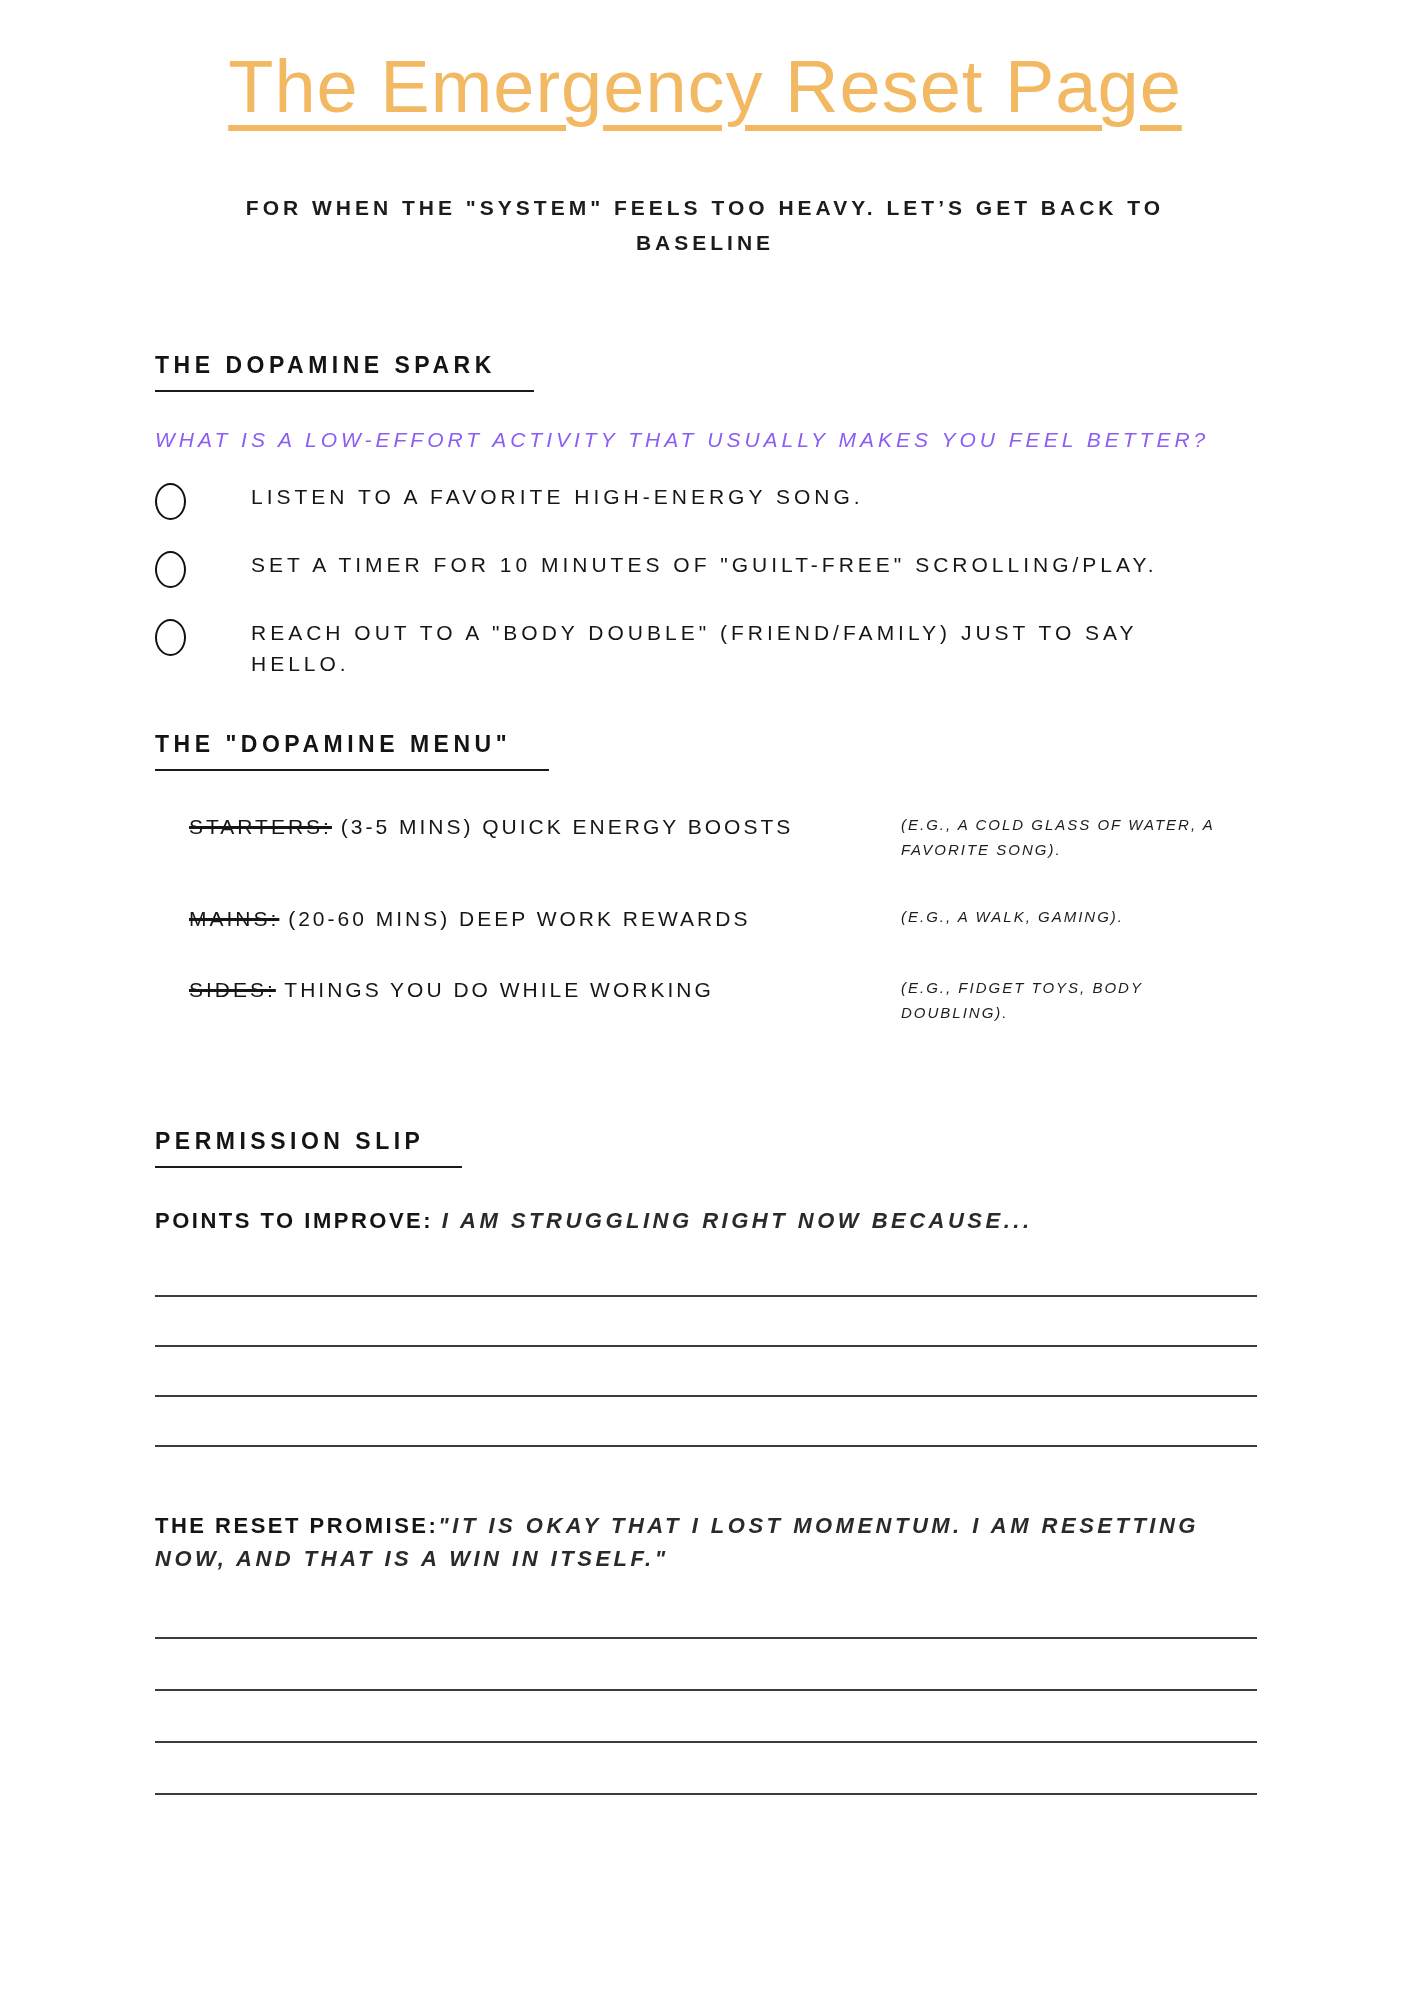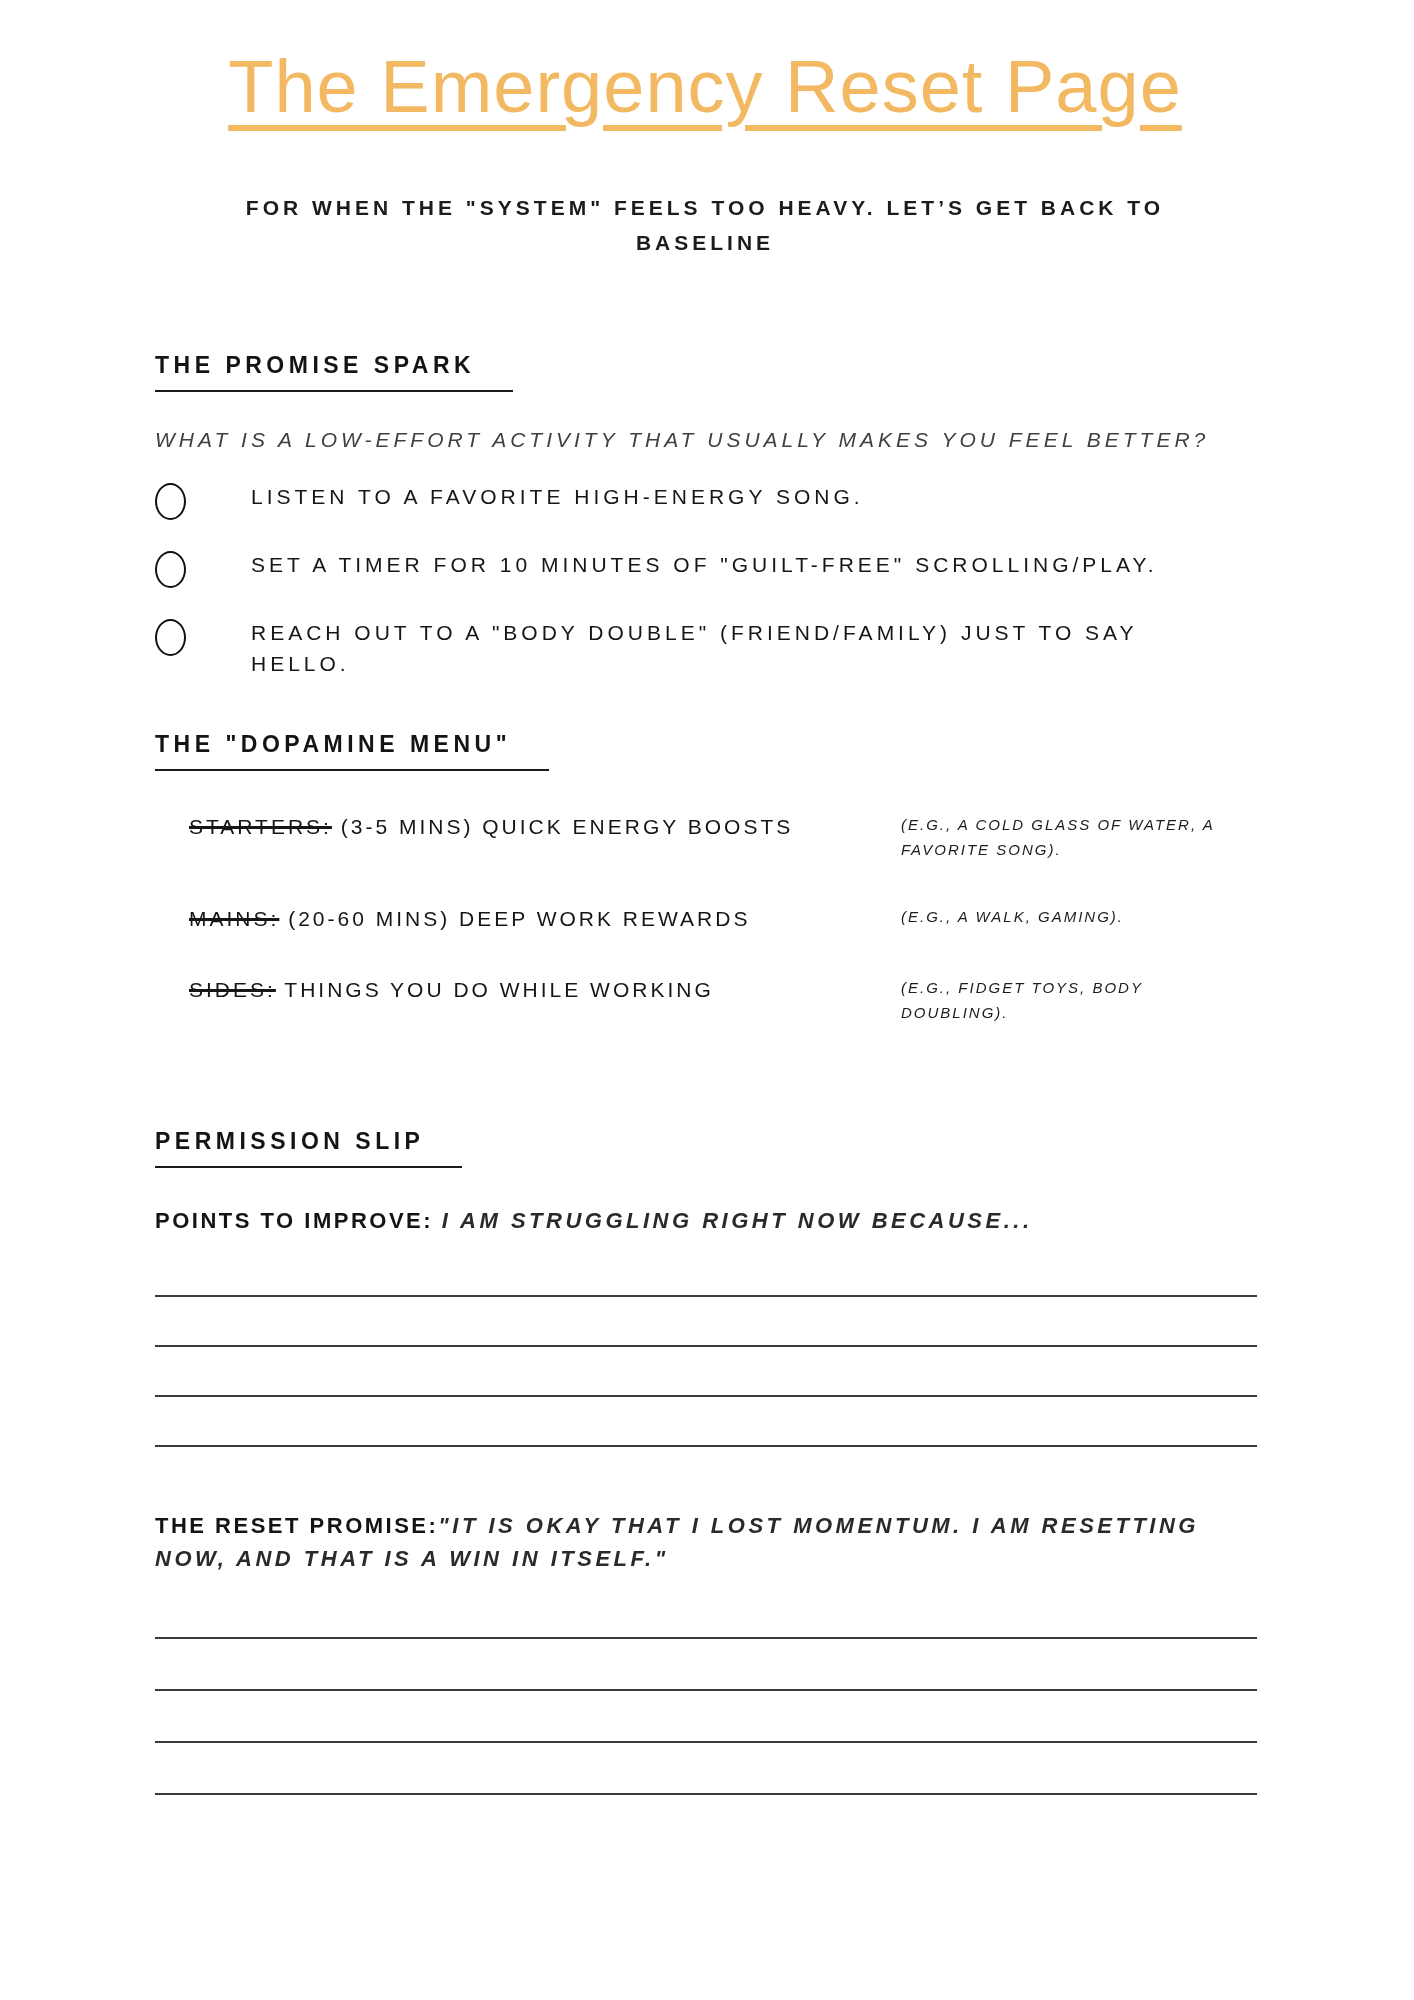--- a/index.html
+++ b/index.html
@@ -49,21 +49,21 @@
   .sec-spark { margin-top: 92px; }
   .sec-menu  { margin-top: 52px; }
   .sec-perm  { margin-top: 60px; }
 
   .question {
     margin-top: 36px;
     font-style: italic;
     font-weight: 500;
     font-size: 21px;
     letter-spacing: 4px;
-    color: #404040;
+    color: #8b5cf6;
   }
 
   
   .check-row { display: flex; align-items: flex-start; margin-top: 30px; gap: 48px; }
   .check-row .cb {
     flex: 0 0 auto;
     width: 31px; height: 37px;
     border: 2.5px solid #111111;
     border-radius: 50%;
     margin-top: 1px;
@@ -115,21 +115,21 @@
 </head>
 <body>
 
 <div class="page">
   <div class="content">
 
     <div class="title">The Emergency Reset Page</div>
     <div class="subtitle">FOR WHEN THE "SYSTEM" FEELS TOO HEAVY. LET’S GET BACK TO BASELINE</div>
 
     <div class="sec-spark">
-      <div class="section-heading">THE PROMISE SPARK</div>
+      <div class="section-heading">THE DOPAMINE SPARK</div>
       <div class="question">WHAT IS A LOW-EFFORT ACTIVITY THAT USUALLY MAKES YOU FEEL BETTER?</div>
 
       <div class="spark-list">
         <div class="check-row">
           <span class="cb"></span>
           <span class="txt">LISTEN TO A FAVORITE HIGH-ENERGY SONG.</span>
         </div>
         <div class="check-row">
           <span class="cb"></span>
           <span class="txt">SET A TIMER FOR 10 MINUTES OF "GUILT-FREE" SCROLLING/PLAY.</span>

